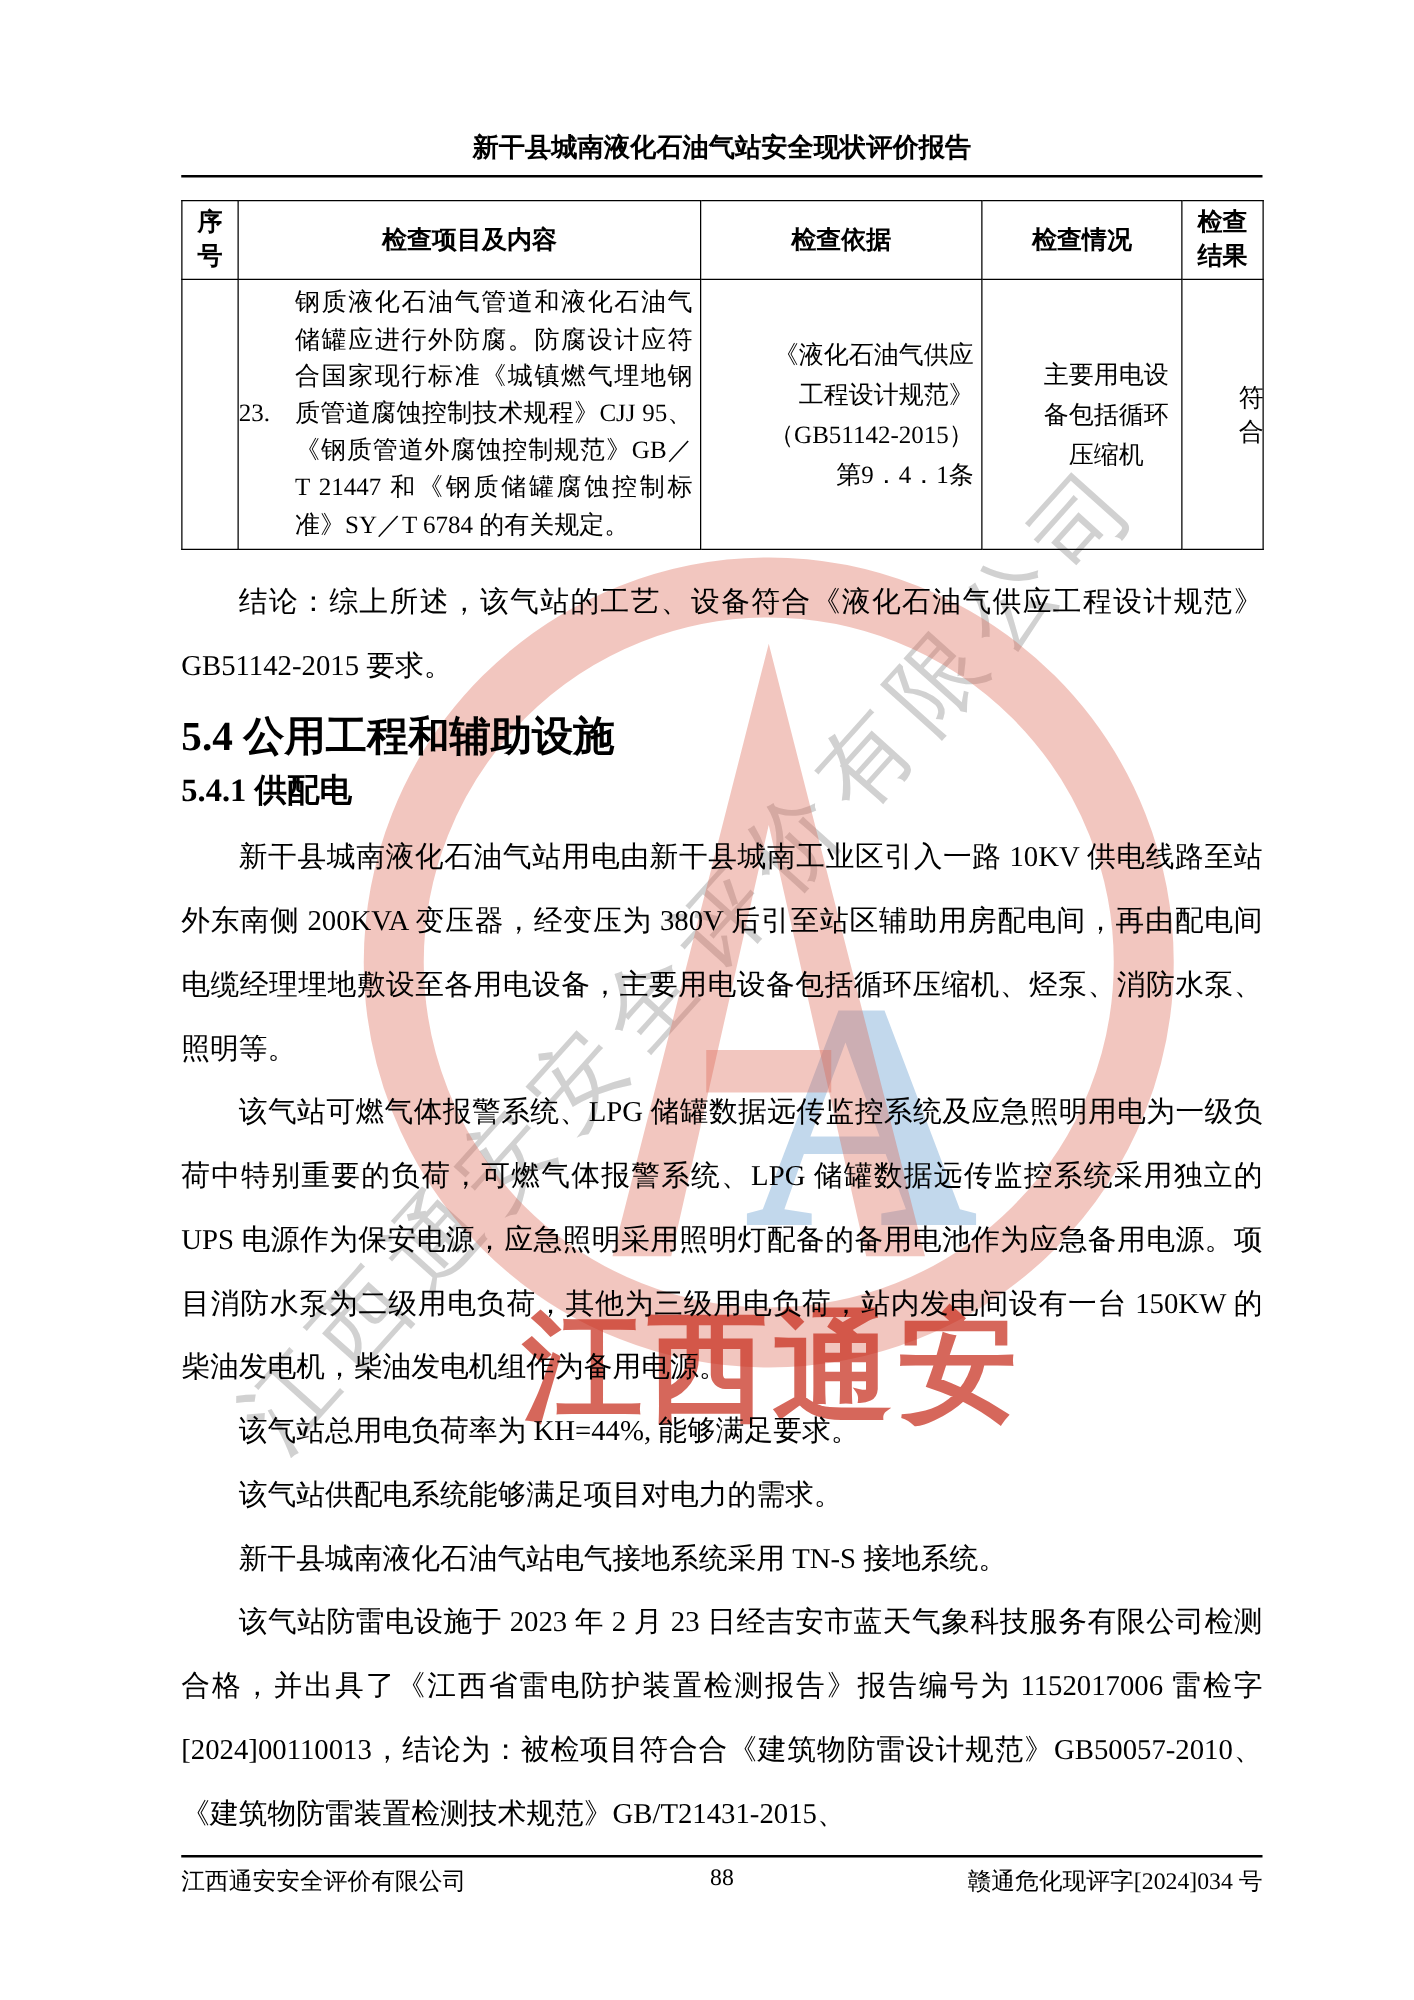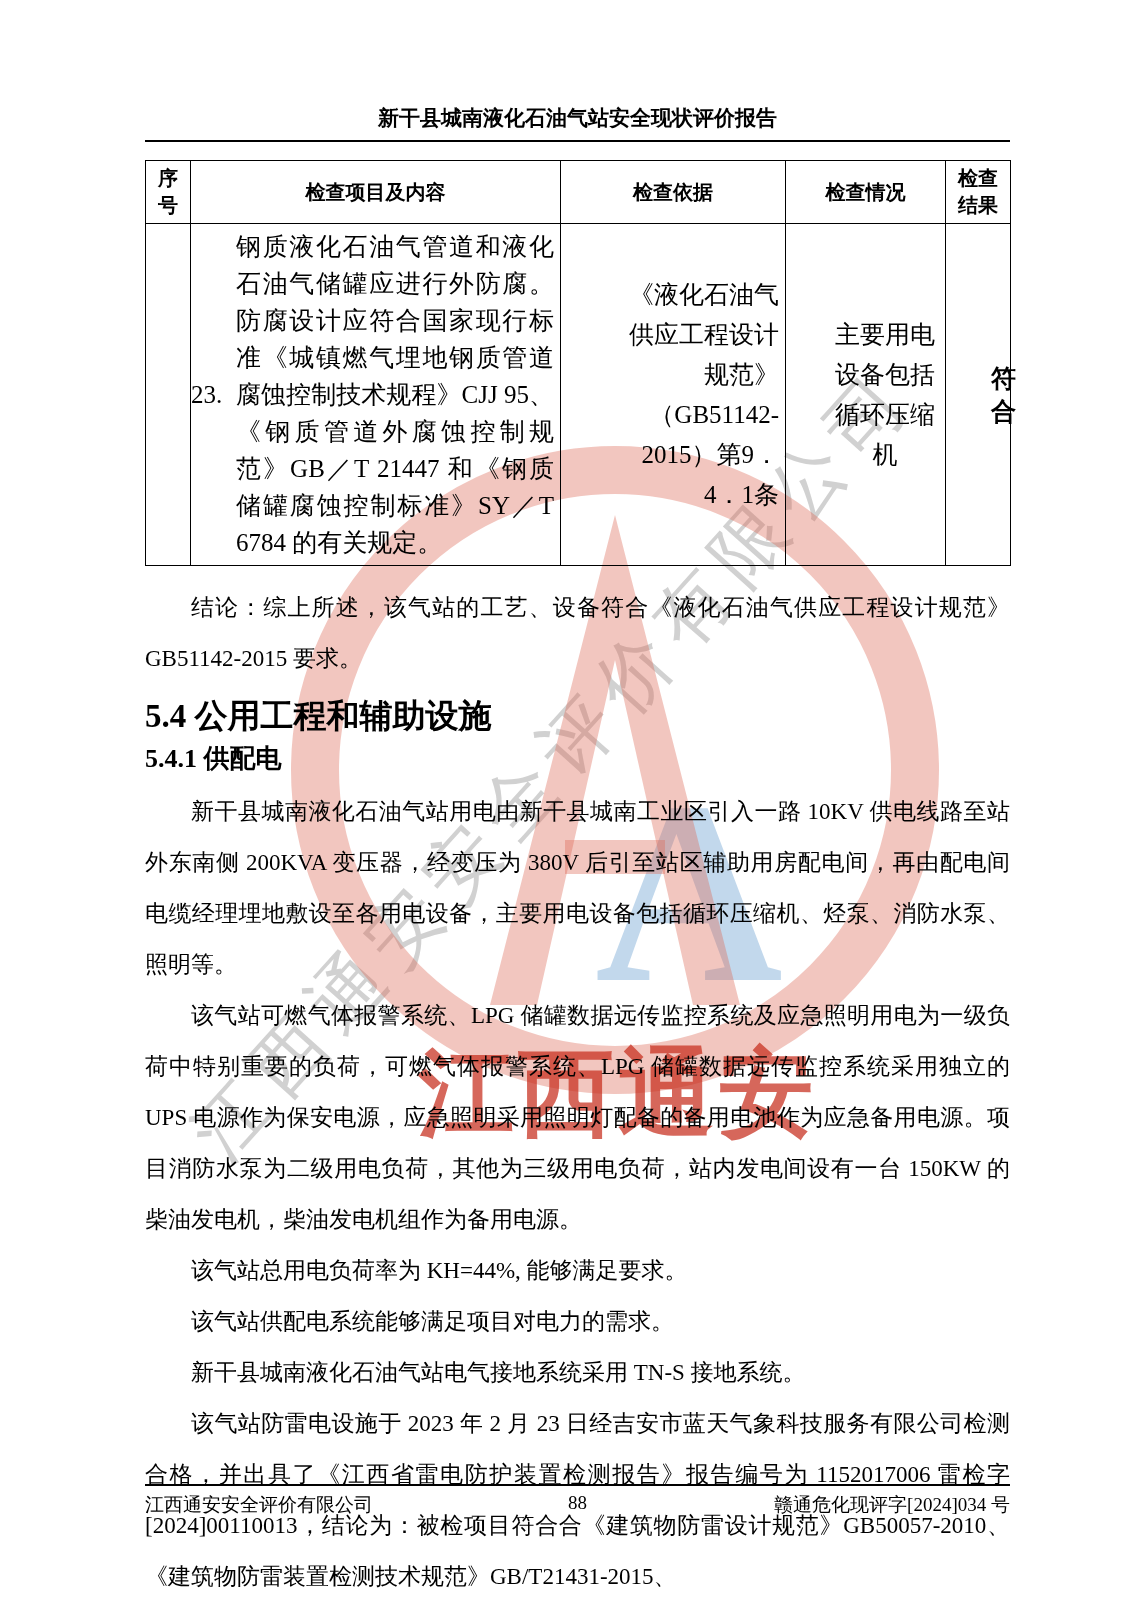--- a/index.html
+++ b/index.html
@@ -54,26 +54,26 @@
     border-collapse: collapse;
     table-layout: fixed;
     margin-top: 18px;
   }
   .check th, .check td {
     border: 1.5px solid #000;
     vertical-align: middle;
     padding: 4px 6px;
   }
   .check th { font-size: 20px; font-weight: bold; text-align: center; height: 62px; line-height: 1.35; }
-  .check td { font-size: 25px; padding-left: 45px; }
+  .check td { font-size: 20px; padding-left: 45px; }
   .cell-no { text-align: center; }
   .cell-content { text-align: justify; line-height: 1.48; padding: 8px 8px; }
   .cell-basis { text-align: right; line-height: 1.6; }
   .cell-situation { text-align: center; line-height: 1.6; }
-  .cell-result { text-align: center; font-weight: bold; }
+  .cell-result { text-align: center; }
 
   .body-text {
     font-size: 23px;
     line-height: 51px;
     text-align: justify;
     text-indent: 2em;
   }
   .conclusion { margin-top: 16px; }
 
   h2.sec-h2 { font-size: 33px; font-weight: bold; line-height: 44px; margin-top: 10px; }

